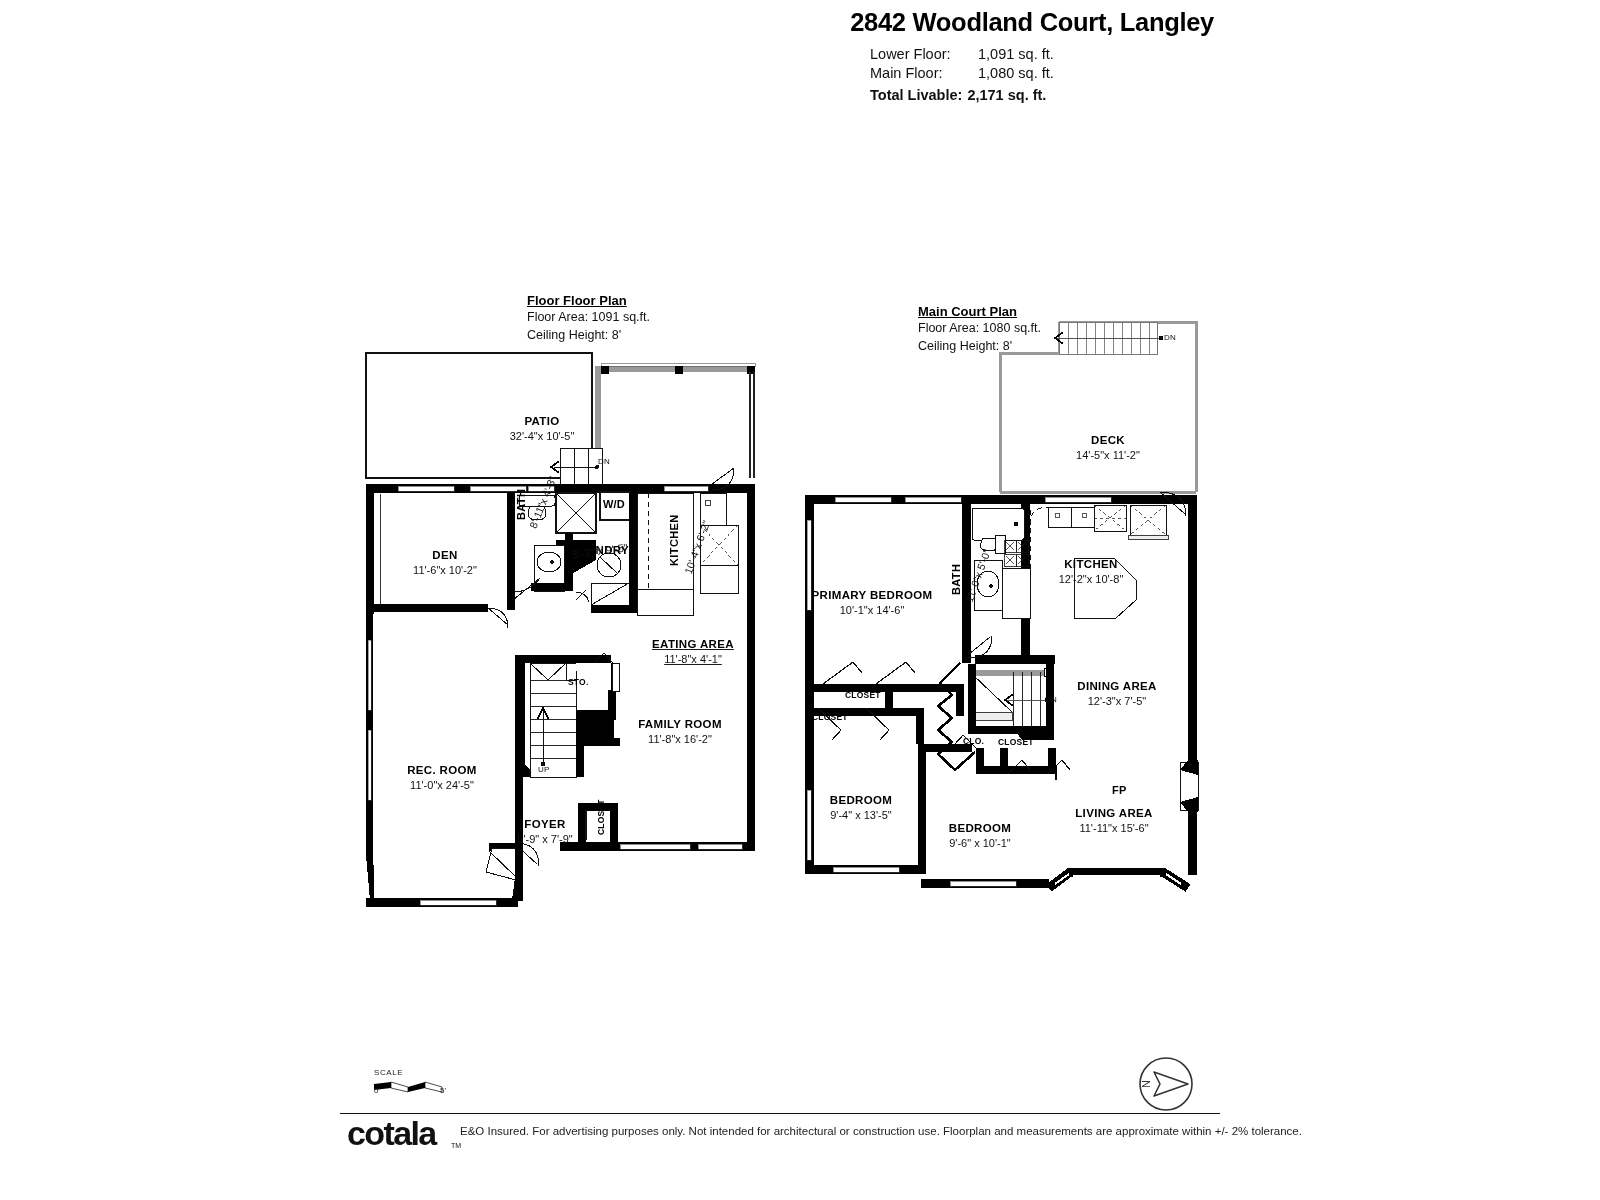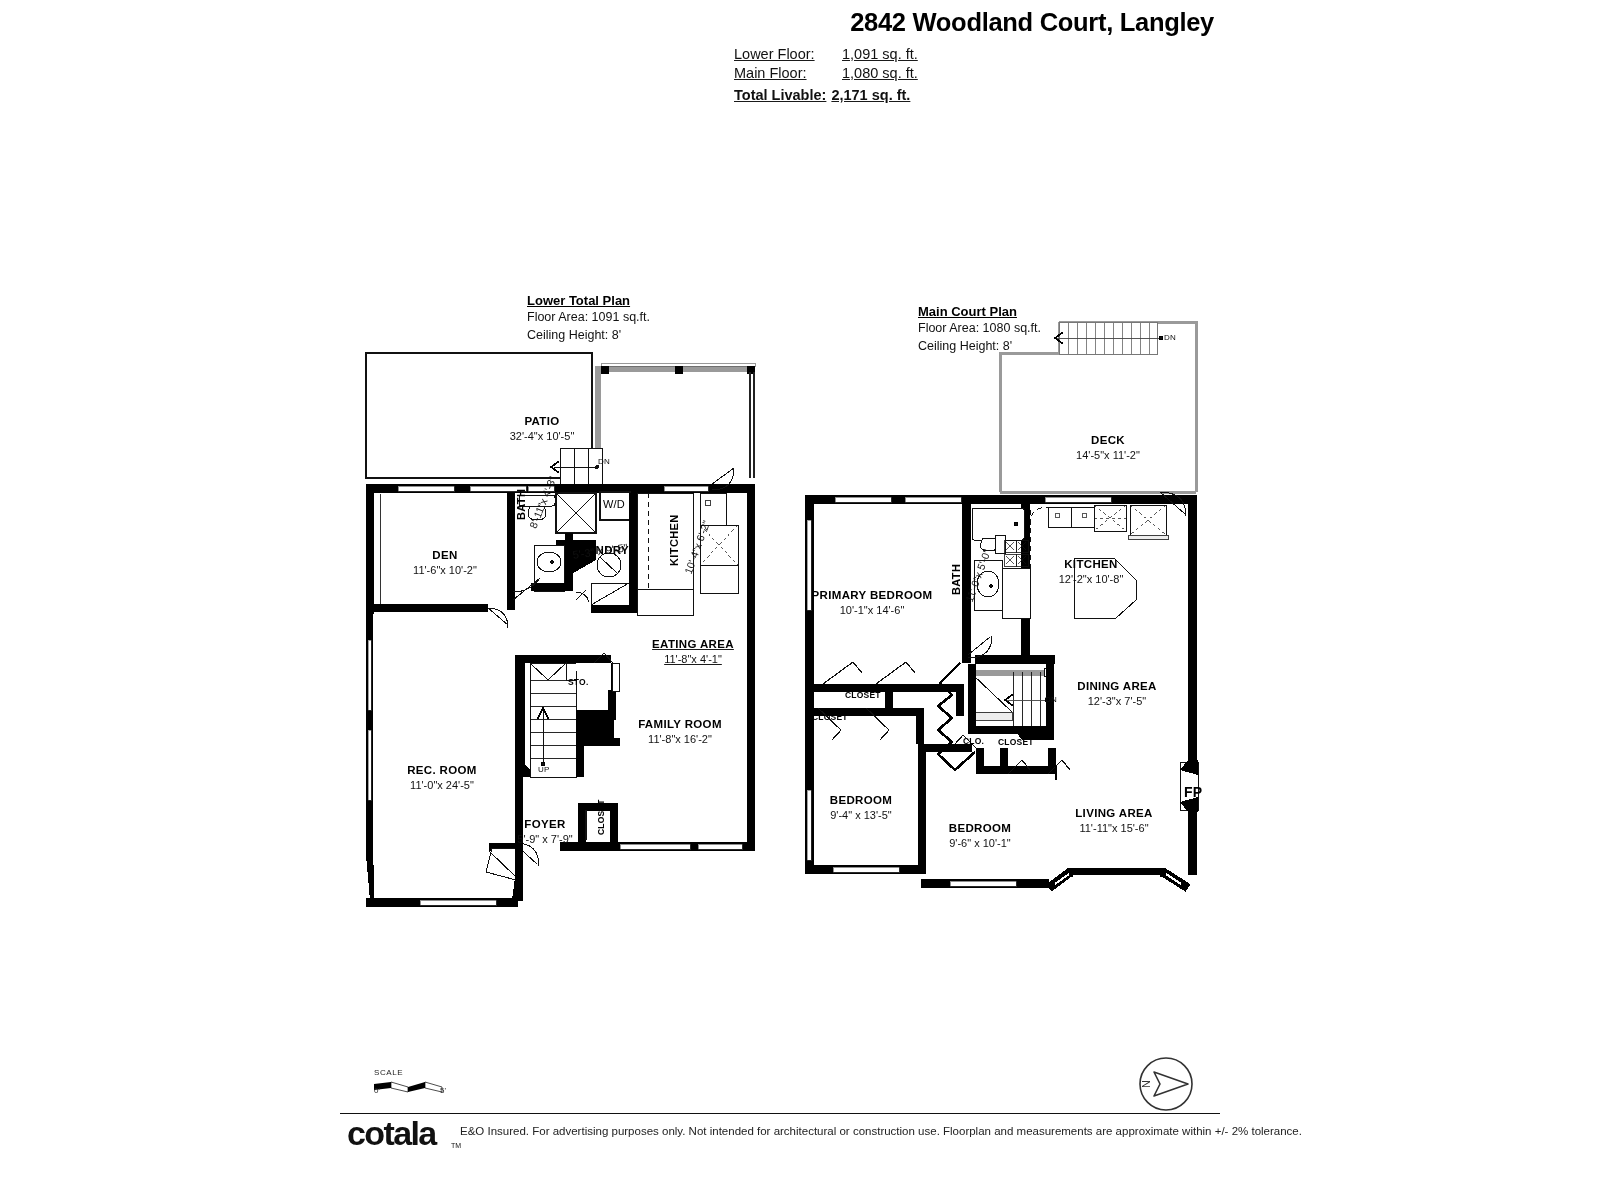--- a/index.html
+++ b/index.html
@@ -8,21 +8,21 @@
     width:1600px;height:1200px;position:relative;overflow:hidden;
     font-family:"Liberation Sans","DejaVu Sans",sans-serif;
     color:#1a1a1a;
     -webkit-font-smoothing:antialiased;
   }
   .abs{position:absolute;}
 
   
   #header{position:absolute;right:386px;top:8px;text-align:right;width:480px;}
   #title{font-size:25.5px;font-weight:bold;letter-spacing:-0.3px;color:#000;line-height:1.1;white-space:nowrap;}
-  #summary{margin-top:9px;display:flex;justify-content:space-between;gap:8px;text-decoration:underline;}
+  #summary{margin-top:9px;display:flex;justify-content:center;gap:8px;}
   .sumcol{font-size:14.5px;line-height:18.5px;color:#111;}
   .sumrow{display:flex;white-space:nowrap;}
   .sum-l{width:108px;text-align:left;}
   .sum-v{width:100px;text-align:left;}
   .sumcol.right .sum-l{width:92px;}
   .sumcol.right .sum-v{width:88px;}
   .tot{font-weight:bold;margin-top:4px;white-space:nowrap;font-size:14.5px;}
   .tot .sum-l{width:auto;margin-right:5px;}
 
   
@@ -67,21 +67,21 @@
       </div>
       <div class="sumrow tot">
         <span class="sum-l">Total Livable:</span>
         <span>2,171 sq. ft.</span>
       </div>
     </div>
   </div>
 </div>
 
 <div class="abs" style="left:527px;top:293px;">
-  <div class="plantitle">Lower Total Plan</div>
+  <div class="plantitle">Floor Floor Plan</div>
   <div class="planmeta">Floor Area: 1091 sq.ft.</div>
   <div class="planmeta">Ceiling Height: 8'</div>
 </div>
 
 <svg class="svgbox" width="1600" height="1200">
   <g fill="none" stroke="#000" shape-rendering="crispEdges">
 
     <path d="M366,353 L592,353 L592,478 L366,478 Z" stroke="#111" stroke-width="1.4"></path>
 
     <rect x="595" y="366" width="6" height="112" fill="#9a9a9a" stroke="none"></rect>
@@ -234,21 +234,21 @@
 <div class="vlbl" style="left:523px;top:524px;transform:rotate(-68deg);transform-origin:left top;">
   <span class="dim">8'-11"x 4'-3"</span>
 </div>
 
 <div class="lbl" style="left:554px;top:527px;width:92px;">
   <span class="nm">LAUNDRY</span>
 </div>
 <div class="lbl" style="left:552px;top:543px;width:96px;transform:rotate(-8deg);">
   <span class="dim">5'-3" x 9'-5"</span>
 </div>
-<div class="tag" style="left:603px;top:498px;font-size:11px;font-weight:normal;">W/D</div>
+<div class="tag" style="left:603px;top:498px;font-size:11px;font-weight:bold;">W/D</div>
 
 <div class="vlbl" style="left:664px;top:566px;transform:rotate(-90deg);transform-origin:left top;">
   <span class="nm">KITCHEN</span>
 </div>
 <div class="vlbl" style="left:678px;top:570px;transform:rotate(-70deg);transform-origin:left top;">
   <span class="dim">10'-4"x 6'-2"</span>
 </div>
 
 <div class="lbl" style="left:635px;top:621px;width:116px;text-decoration:underline;">
   <span class="nm">EATING AREA</span>
@@ -448,21 +448,21 @@
 
 <div class="lbl" style="left:925px;top:805px;width:110px;">
   <span class="nm">BEDROOM</span>
   <span class="dim">9'-6" x 10'-1"</span>
 </div>
 
 <div class="tag" style="left:845px;top:690px;">CLOSET</div>
 <div class="tag" style="left:812px;top:712px;">CLOSET</div>
 <div class="tag" style="left:963px;top:736px;">CLO.</div>
 <div class="tag" style="left:998px;top:737px;">CLOSET</div>
-<div class="tag" style="left:1184px;top:784px;font-size:14px;text-align:right;">FP</div>
+<div class="tag" style="left:1112px;top:784px;font-size:11px;text-align:right;">FP</div>
 <div class="dn" style="left:1045px;top:695px;">DN</div>
 
 <div id="scalebox">
   <div class="sc">SCALE</div>
   <svg width="90" height="18" style="display:block;margin-top:1px;">
     <polygon points="0,6 17,4 17,10 0,12" fill="#000"></polygon>
     <polygon points="17,4 34,9 34,14 17,10" fill="#fff" stroke="#000" stroke-width=".7"></polygon>
     <polygon points="34,9 51,4 51,10 34,14" fill="#000"></polygon>
     <polygon points="51,4 68,9 68,14 51,10" fill="#fff" stroke="#000" stroke-width=".7"></polygon>
   </svg>

